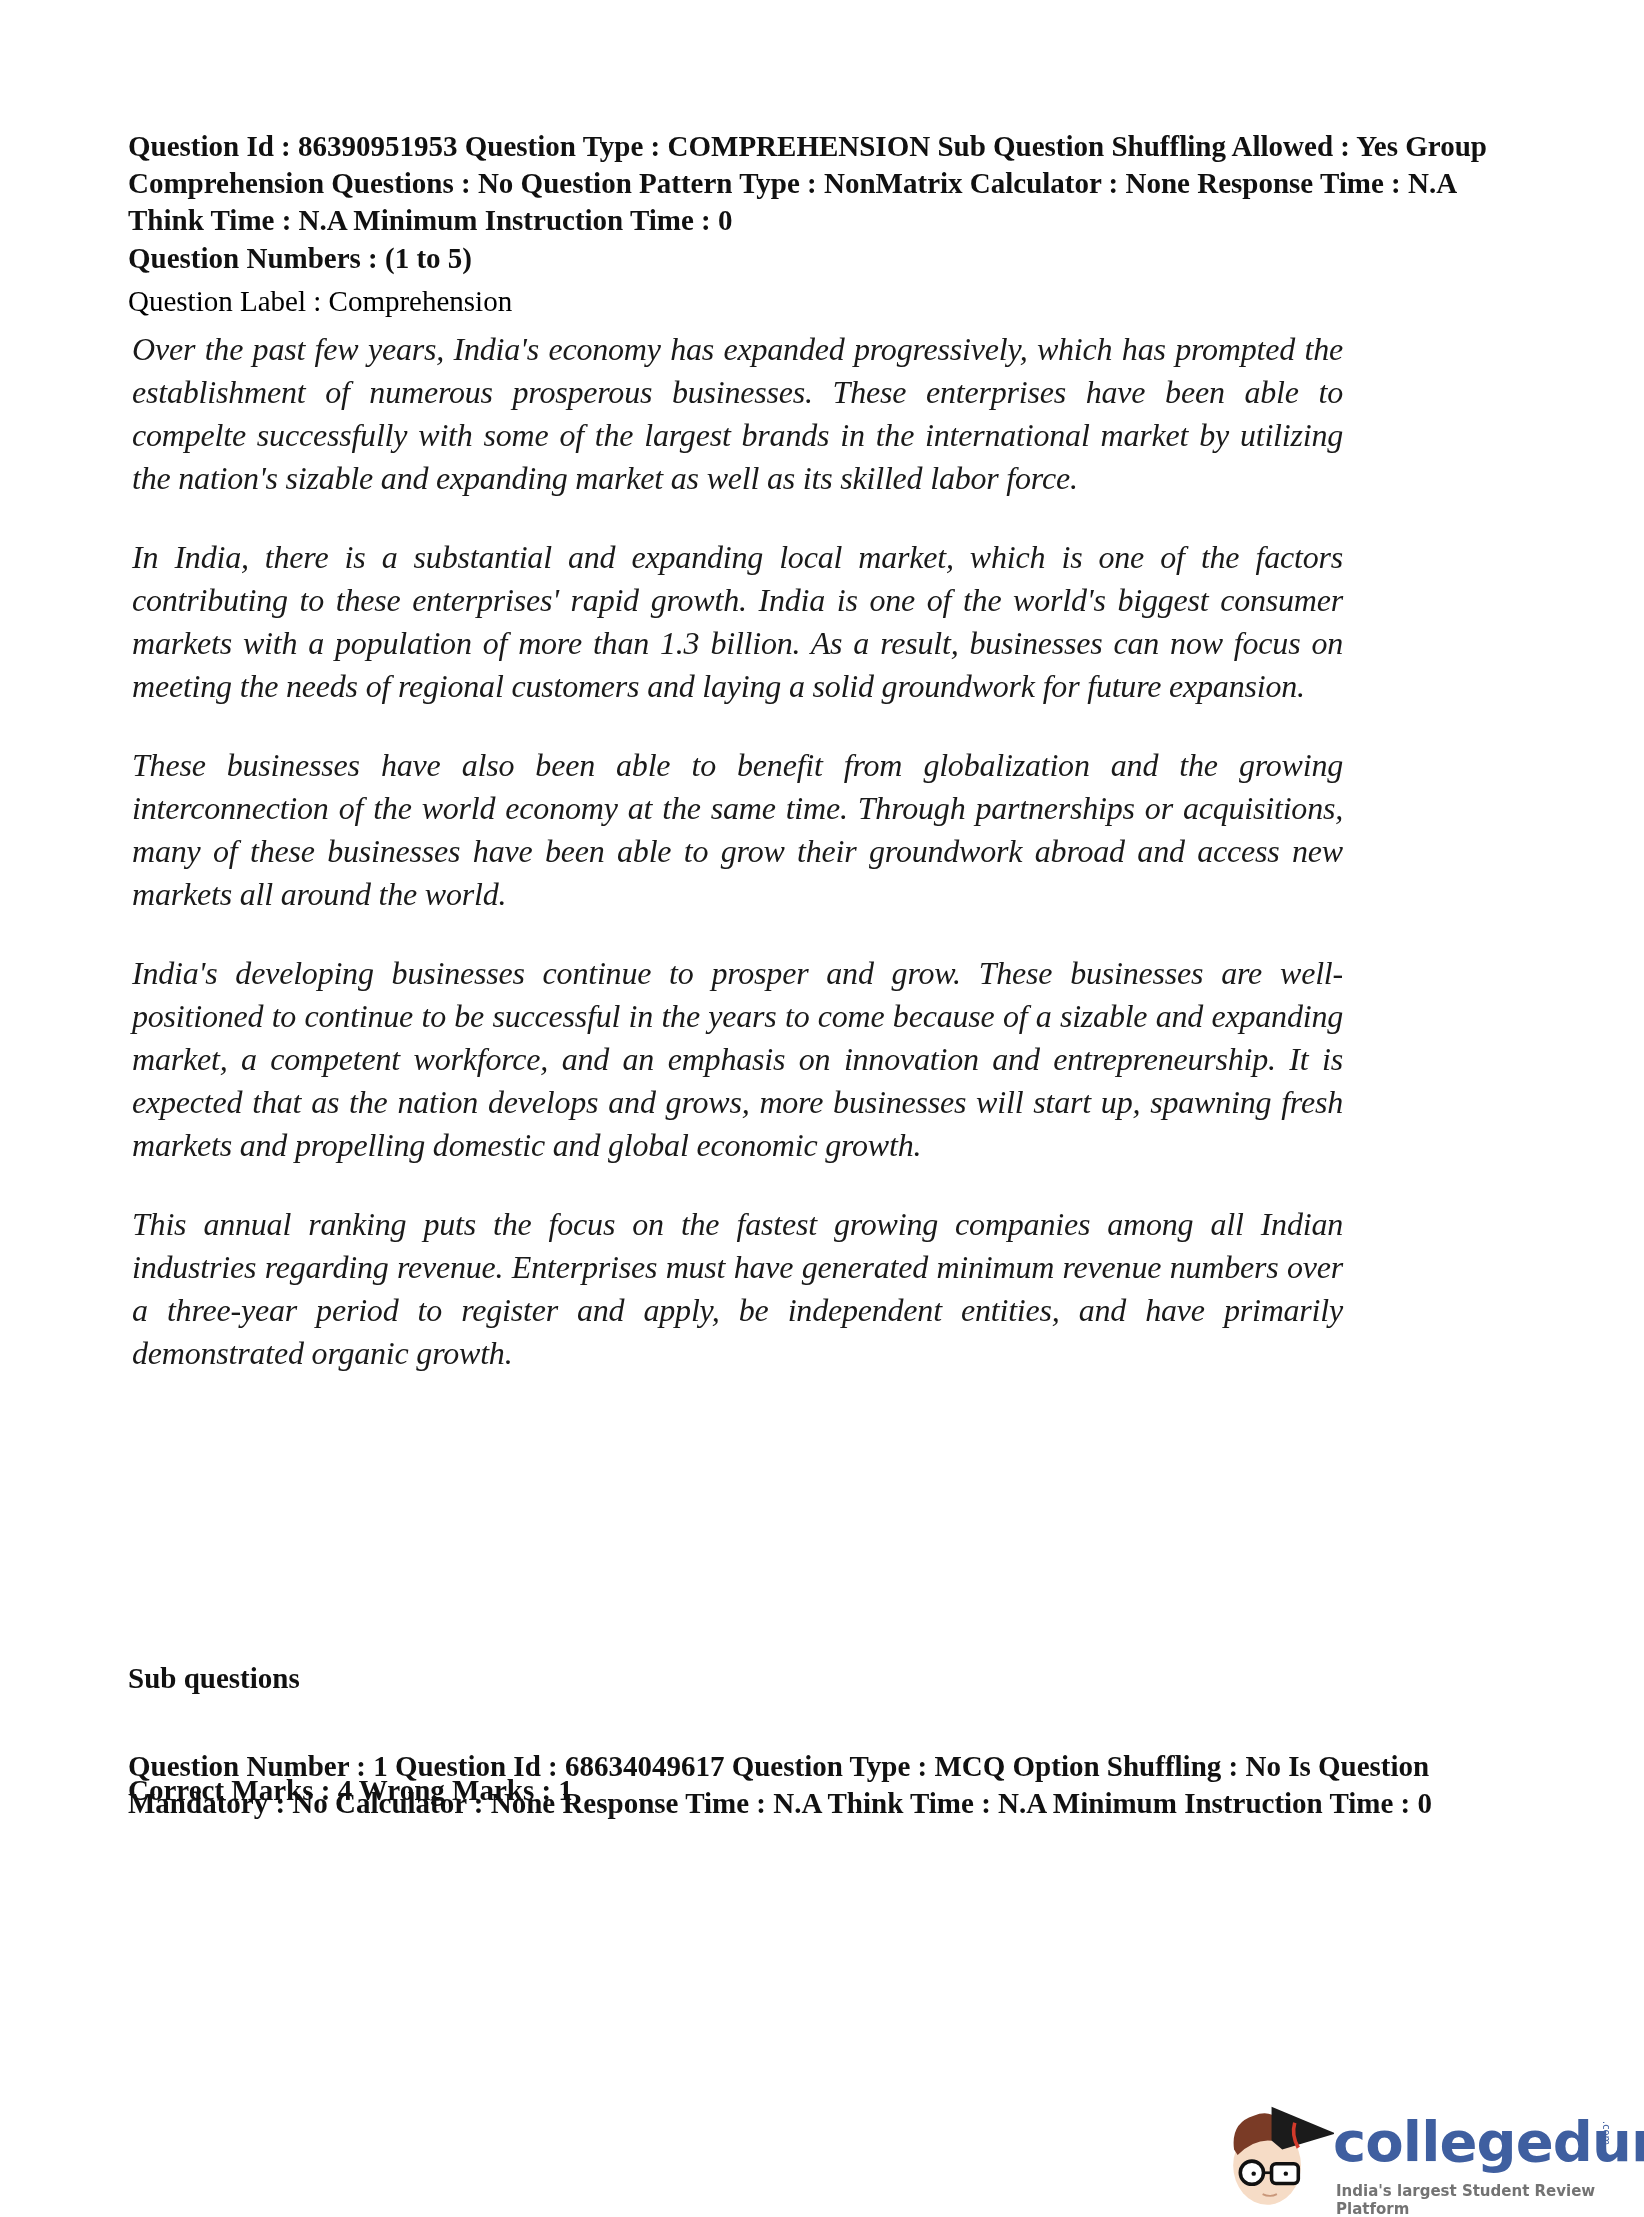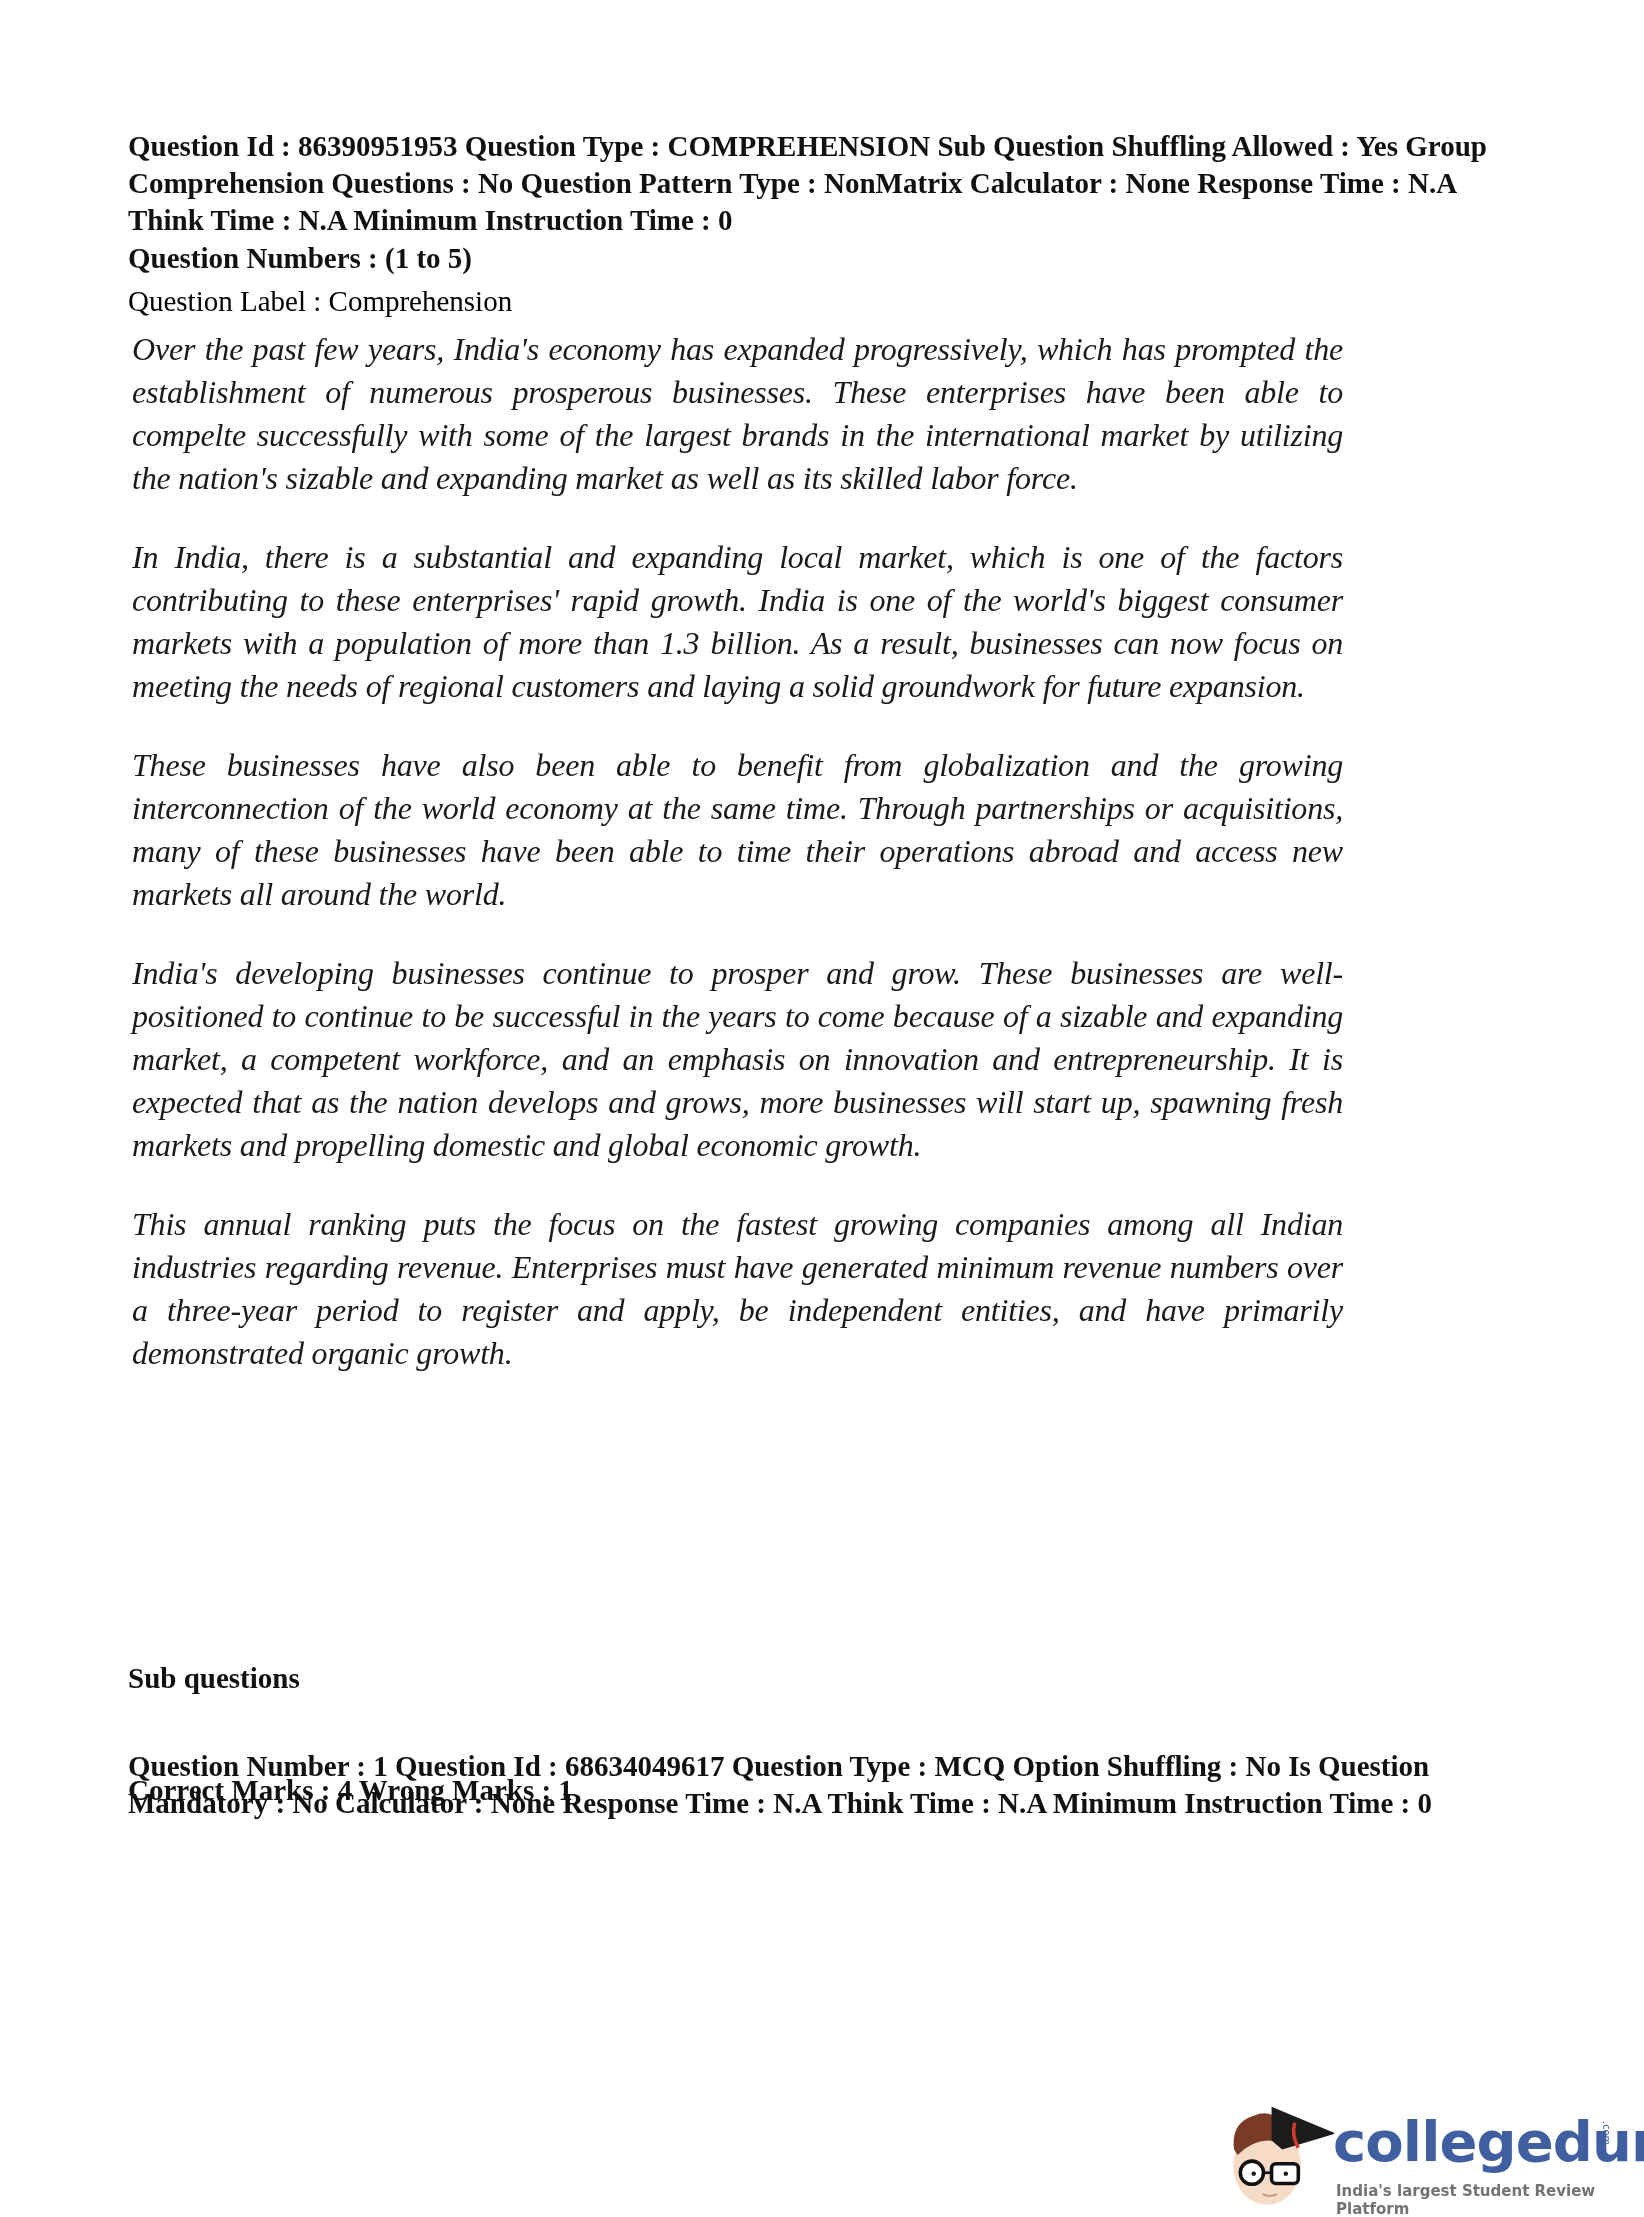--- a/index.html
+++ b/index.html
@@ -37,21 +37,21 @@
 </head>
 <body>
 
 <div class="meta" style="top:128px;">Question Id : 86390951953 Question Type : COMPREHENSION Sub Question Shuffling Allowed : Yes Group Comprehension Questions : No Question Pattern Type : NonMatrix Calculator : None Response Time : N.A Think Time : N.A Minimum Instruction Time : 0</div>
 <div class="meta" style="top:240px;">Question Numbers : (1 to 5)</div>
 <div class="label" style="top:283px;">Question Label : Comprehension</div>
 
 <div class="passage" style="top:328px;font-style:italic;">
   <p>Over the past few years, India's economy has expanded progressively, which has prompted the establishment of numerous prosperous businesses. These enterprises have been able to compelte successfully with some of the largest brands in the international market by utilizing the nation's sizable and expanding market as well as its skilled labor force.</p>
   <p>In India, there is a substantial and expanding local market, which is one of the factors contributing to these enterprises' rapid growth. India is one of the world's biggest consumer markets with a population of more than 1.3 billion. As a result, businesses can now focus on meeting the needs of regional customers and laying a solid groundwork for future expansion.</p>
-  <p>These businesses have also been able to benefit from globalization and the growing interconnection of the world economy at the same time. Through partnerships or acquisitions, many of these businesses have been able to time their operations abroad and access new markets all around the world.</p>
+  <p>These businesses have also been able to benefit from globalization and the growing interconnection of the world economy at the same time. Through partnerships or acquisitions, many of these businesses have been able to grow their groundwork abroad and access new markets all around the world.</p>
   <p>India's developing businesses continue to prosper and grow. These businesses are well-positioned to continue to be successful in the years to come because of a sizable and expanding market, a competent workforce, and an emphasis on innovation and entrepreneurship. It is expected that as the nation develops and grows, more businesses will start up, spawning fresh markets and propelling domestic and global economic growth.</p>
   <p style="margin-bottom:8px">This annual ranking puts the focus on the fastest growing companies among all Indian industries regarding revenue. Enterprises must have generated minimum revenue numbers over a three-year period to register and apply, be independent entities, and have primarily demonstrated organic growth.</p>
 </div>
 
 <div class="meta" style="top:1660px;">Sub questions</div>
 
 <div class="meta" style="top:1748px;">Question Number : 1 Question Id : 68634049617 Question Type : MCQ Option Shuffling : No Is Question Mandatory : No Calculator : None Response Time : N.A Think Time : N.A Minimum Instruction Time : 0</div>
 <div class="meta" style="top:1760px;margin-top:12px;">Correct Marks : 4 Wrong Marks : 1</div>
 
 <div class="logo">

